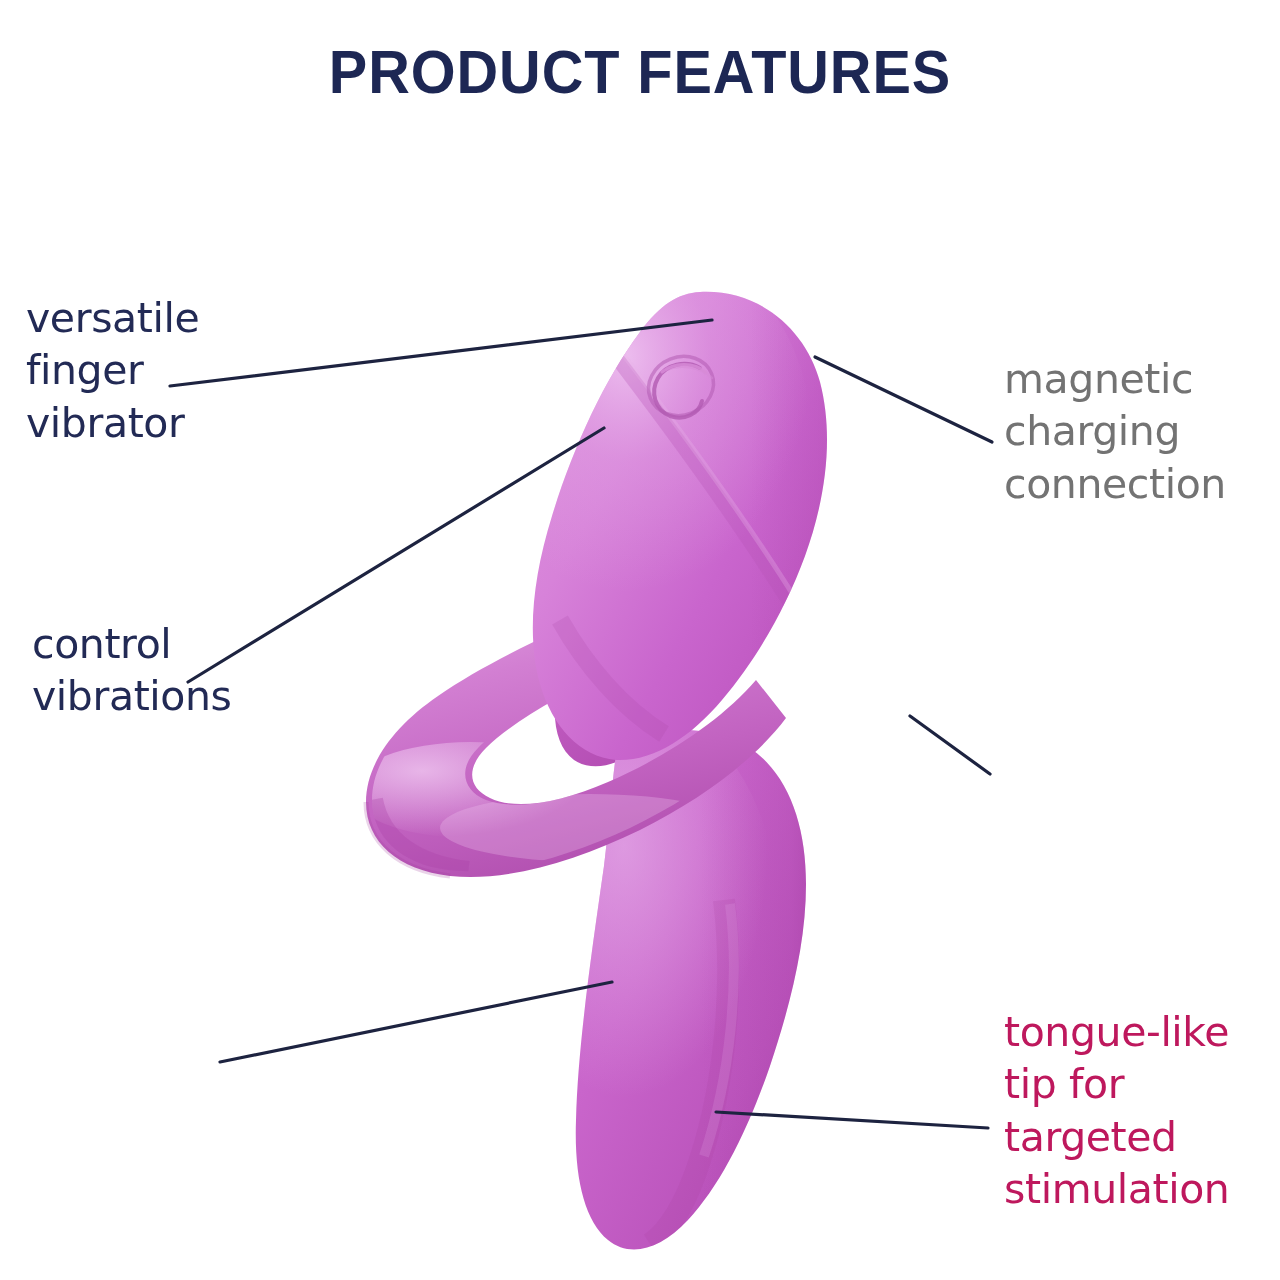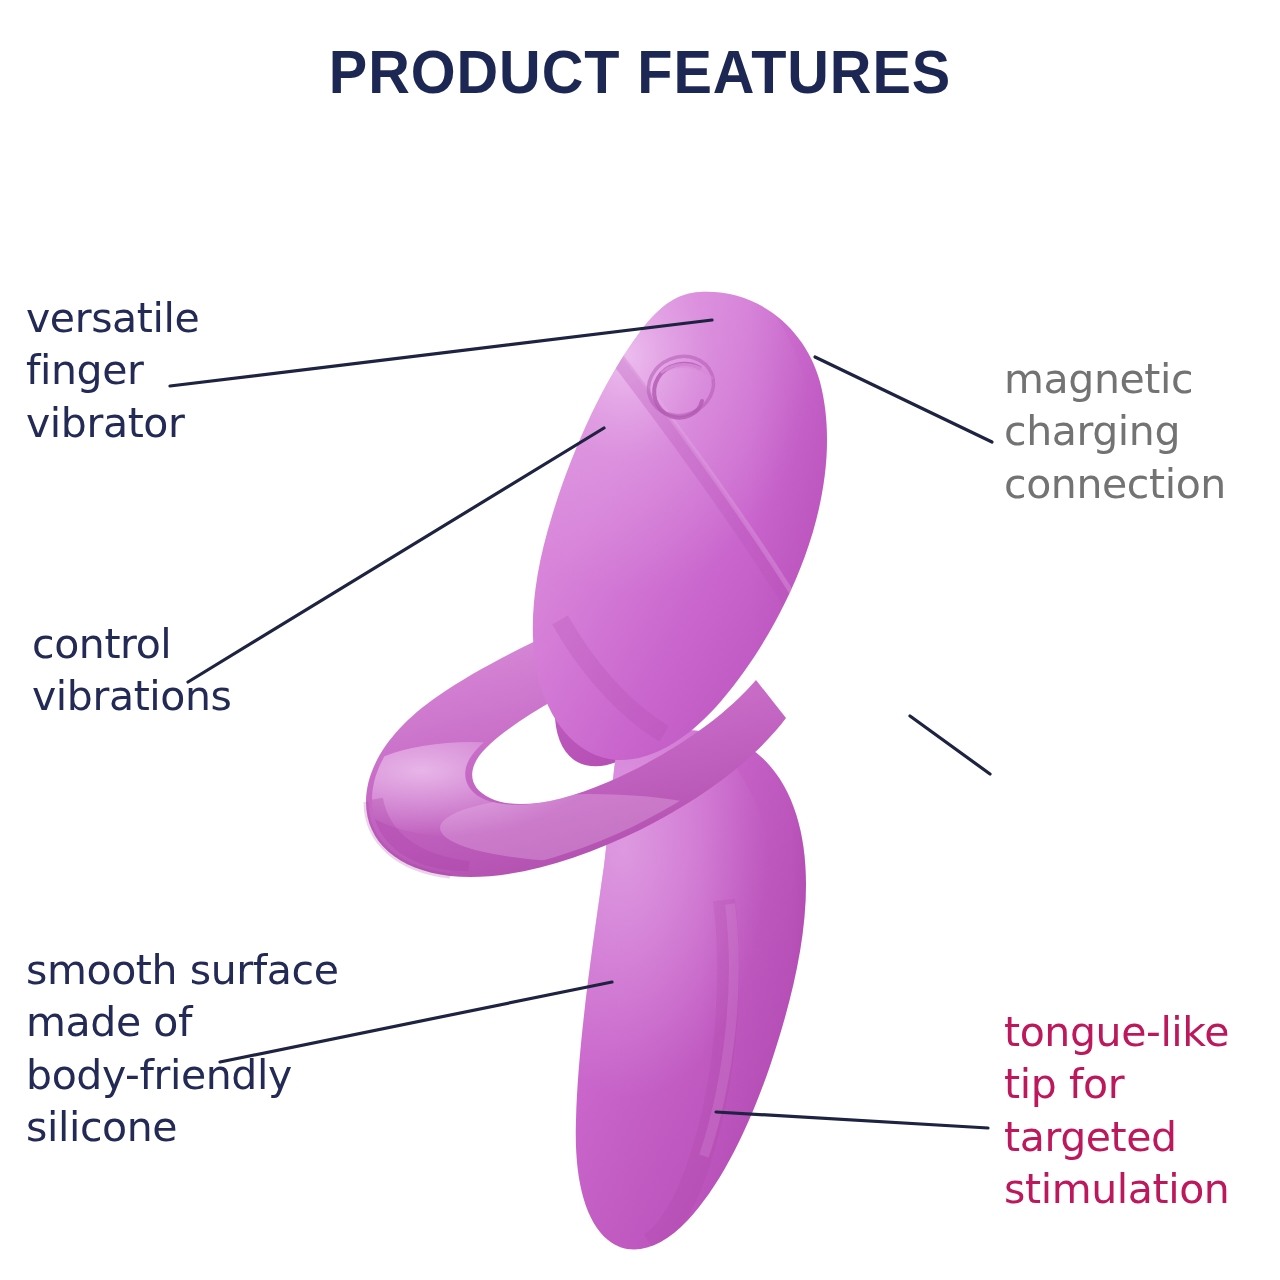--- a/index.html
+++ b/index.html
@@ -244,24 +244,20 @@
     </g>
   </svg>
 
   <div class="label left" id="label-versatile" style="color: rgb(34, 42, 85);">versatile
 finger
 vibrator</div>
 
   <div class="label left" id="label-control" style="color: rgb(34, 42, 85);">control
 vibrations</div>
 
-  <div class="label left" id="label-smooth" style="color: rgb(34, 42, 85);">smooth surface
-made of
-body-friendly
-silicone</div>
 
   <div class="label right" id="label-magnetic" style="color: #737373;">magnetic
 charging
 connection</div>
 
 
   <div class="label right" id="label-tongue" style="color: #be185d;">tongue-like
 tip for
 targeted
 stimulation</div>

